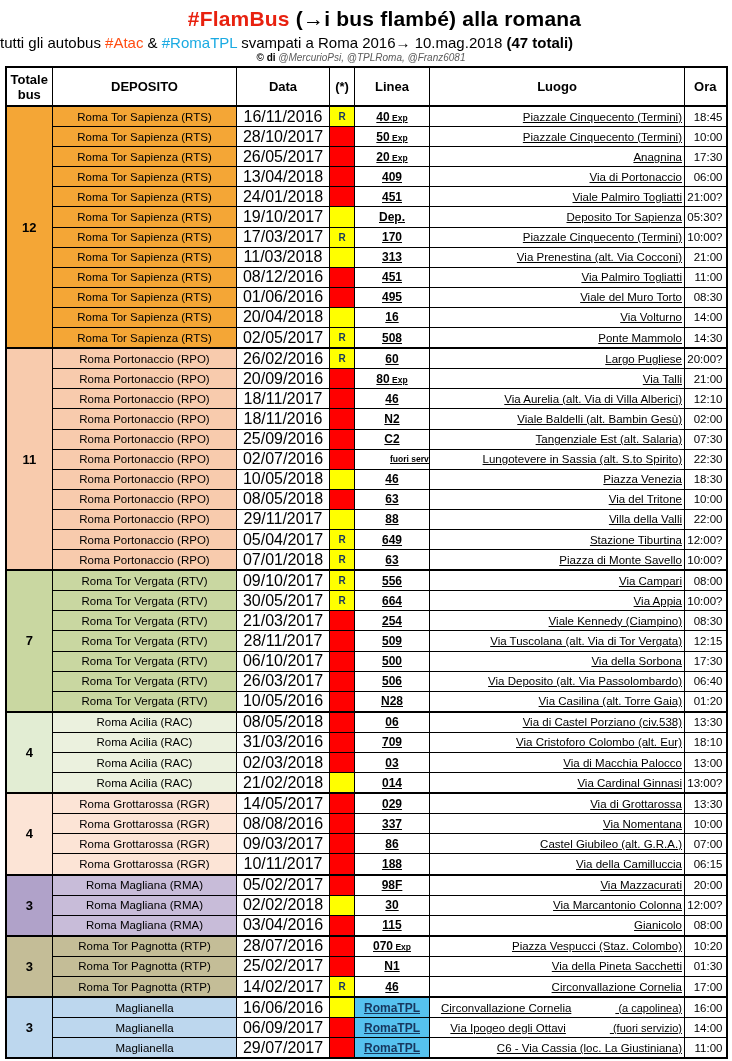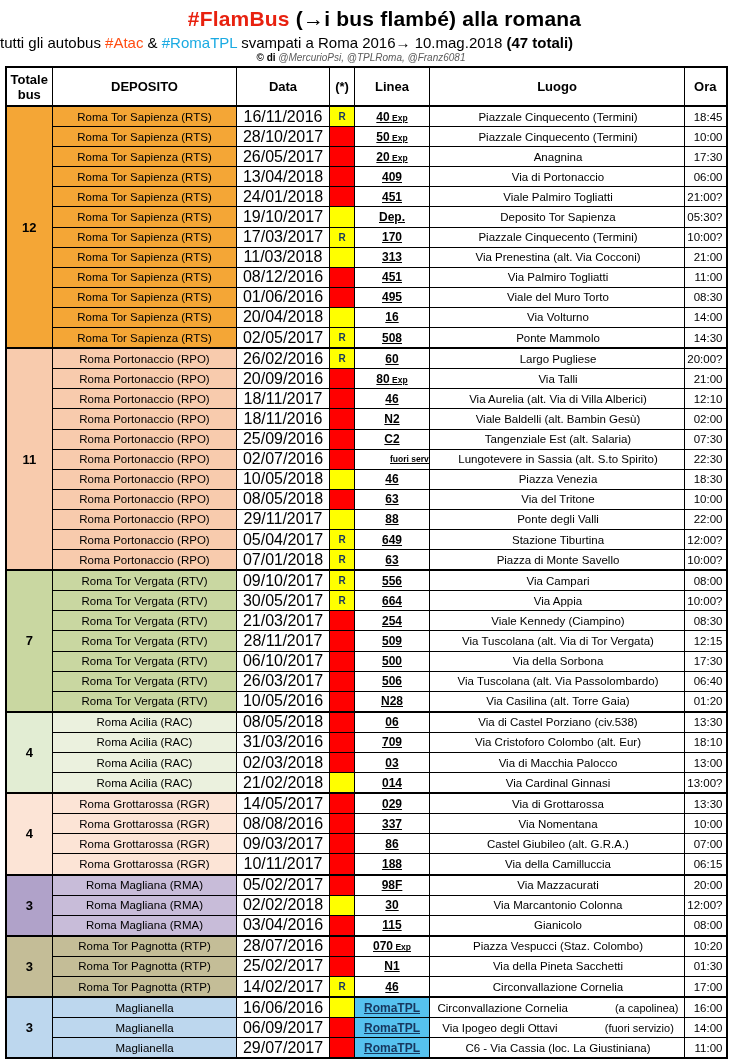--- a/index.html
+++ b/index.html
@@ -25,21 +25,21 @@
   td.tot{font-weight:bold;font-size:13px;text-align:center;}
   td.dep{text-align:center;font-size:11.5px;}
   td.dat{text-align:center;font-size:16px;}
   td.flag{padding:0;text-align:center;font-weight:bold;font-size:10px;color:#17375e;}
   td.flag.red{background:#ff0000;}
   td.flag.yellow{background:#ffff00;}
   td.linea{text-align:center;font-weight:bold;font-size:12px;text-decoration:underline;}
   td.linea .suf{font-size:8.5px;font-weight:bold;}
   td.linea.small{font-size:8.5px;padding-left:35px;}
   td.linea.tpl{background:#56c2ef;color:#17375e;}
-  td.luogo{text-align:center;font-size:11.5px;padding-left:4px;}
+  td.luogo{text-align:right;font-size:11.5px;padding-left:4px;text-decoration:underline;}
   td.luogo .small{font-size:11px;margin-left:44px;}
   td.ora{text-align:right;font-size:11.5px;padding-right:3px;}
 </style>
 </head>
 <body>
 
 <div class="page">
   <div class="title"><span class="red">#FlamBus</span><span> (→i bus flambé) alla romana</span></div>
   <div class="subtitle"><span>tutti gli autobus </span><span class="atac">#Atac</span><span> &amp; </span><span class="tpl">#RomaTPL</span><span> svampati a Roma 2016→ 10.mag.2018 </span><span class="bold">(47 totali)</span></div>
   <div class="credit"><b>© di </b><span class="handles">@MercurioPsi, @TPLRoma, @Franz6081</span></div>
@@ -226,21 +226,21 @@
           <td class="flag red"></td>
           <td class="linea">63</td>
           <td class="luogo">Via del Tritone</td>
           <td class="ora">10:00</td>
         </tr>
         <tr>
           <td class="dep" style="background: rgb(248, 203, 173);">Roma Portonaccio (RPO)</td>
           <td class="dat">29/11/2017</td>
           <td class="flag yellow"></td>
           <td class="linea">88</td>
-          <td class="luogo">Ponte degli Valli</td>
+          <td class="luogo">Villa della Valli</td>
           <td class="ora">22:00</td>
         </tr>
         <tr>
           <td class="dep" style="background: rgb(248, 203, 173);">Roma Portonaccio (RPO)</td>
           <td class="dat">05/04/2017</td>
           <td class="flag yellow">R</td>
           <td class="linea">649</td>
           <td class="luogo">Stazione Tiburtina</td>
           <td class="ora">12:00?</td>
         </tr>
@@ -291,21 +291,21 @@
           <td class="flag red"></td>
           <td class="linea">500</td>
           <td class="luogo">Via della Sorbona</td>
           <td class="ora">17:30</td>
         </tr>
         <tr>
           <td class="dep" style="background: rgb(201, 215, 161);">Roma Tor Vergata (RTV)</td>
           <td class="dat">26/03/2017</td>
           <td class="flag red"></td>
           <td class="linea">506</td>
-          <td class="luogo">Via Tuscolana (alt. Via Passolombardo)</td>
+          <td class="luogo">Via Deposito (alt. Via Passolombardo)</td>
           <td class="ora">06:40</td>
         </tr>
         <tr>
           <td class="dep" style="background: rgb(201, 215, 161);">Roma Tor Vergata (RTV)</td>
           <td class="dat">10/05/2016</td>
           <td class="flag red"></td>
           <td class="linea">N28</td>
           <td class="luogo">Via Casilina (alt. Torre Gaia)</td>
           <td class="ora">01:20</td>
         </tr>

